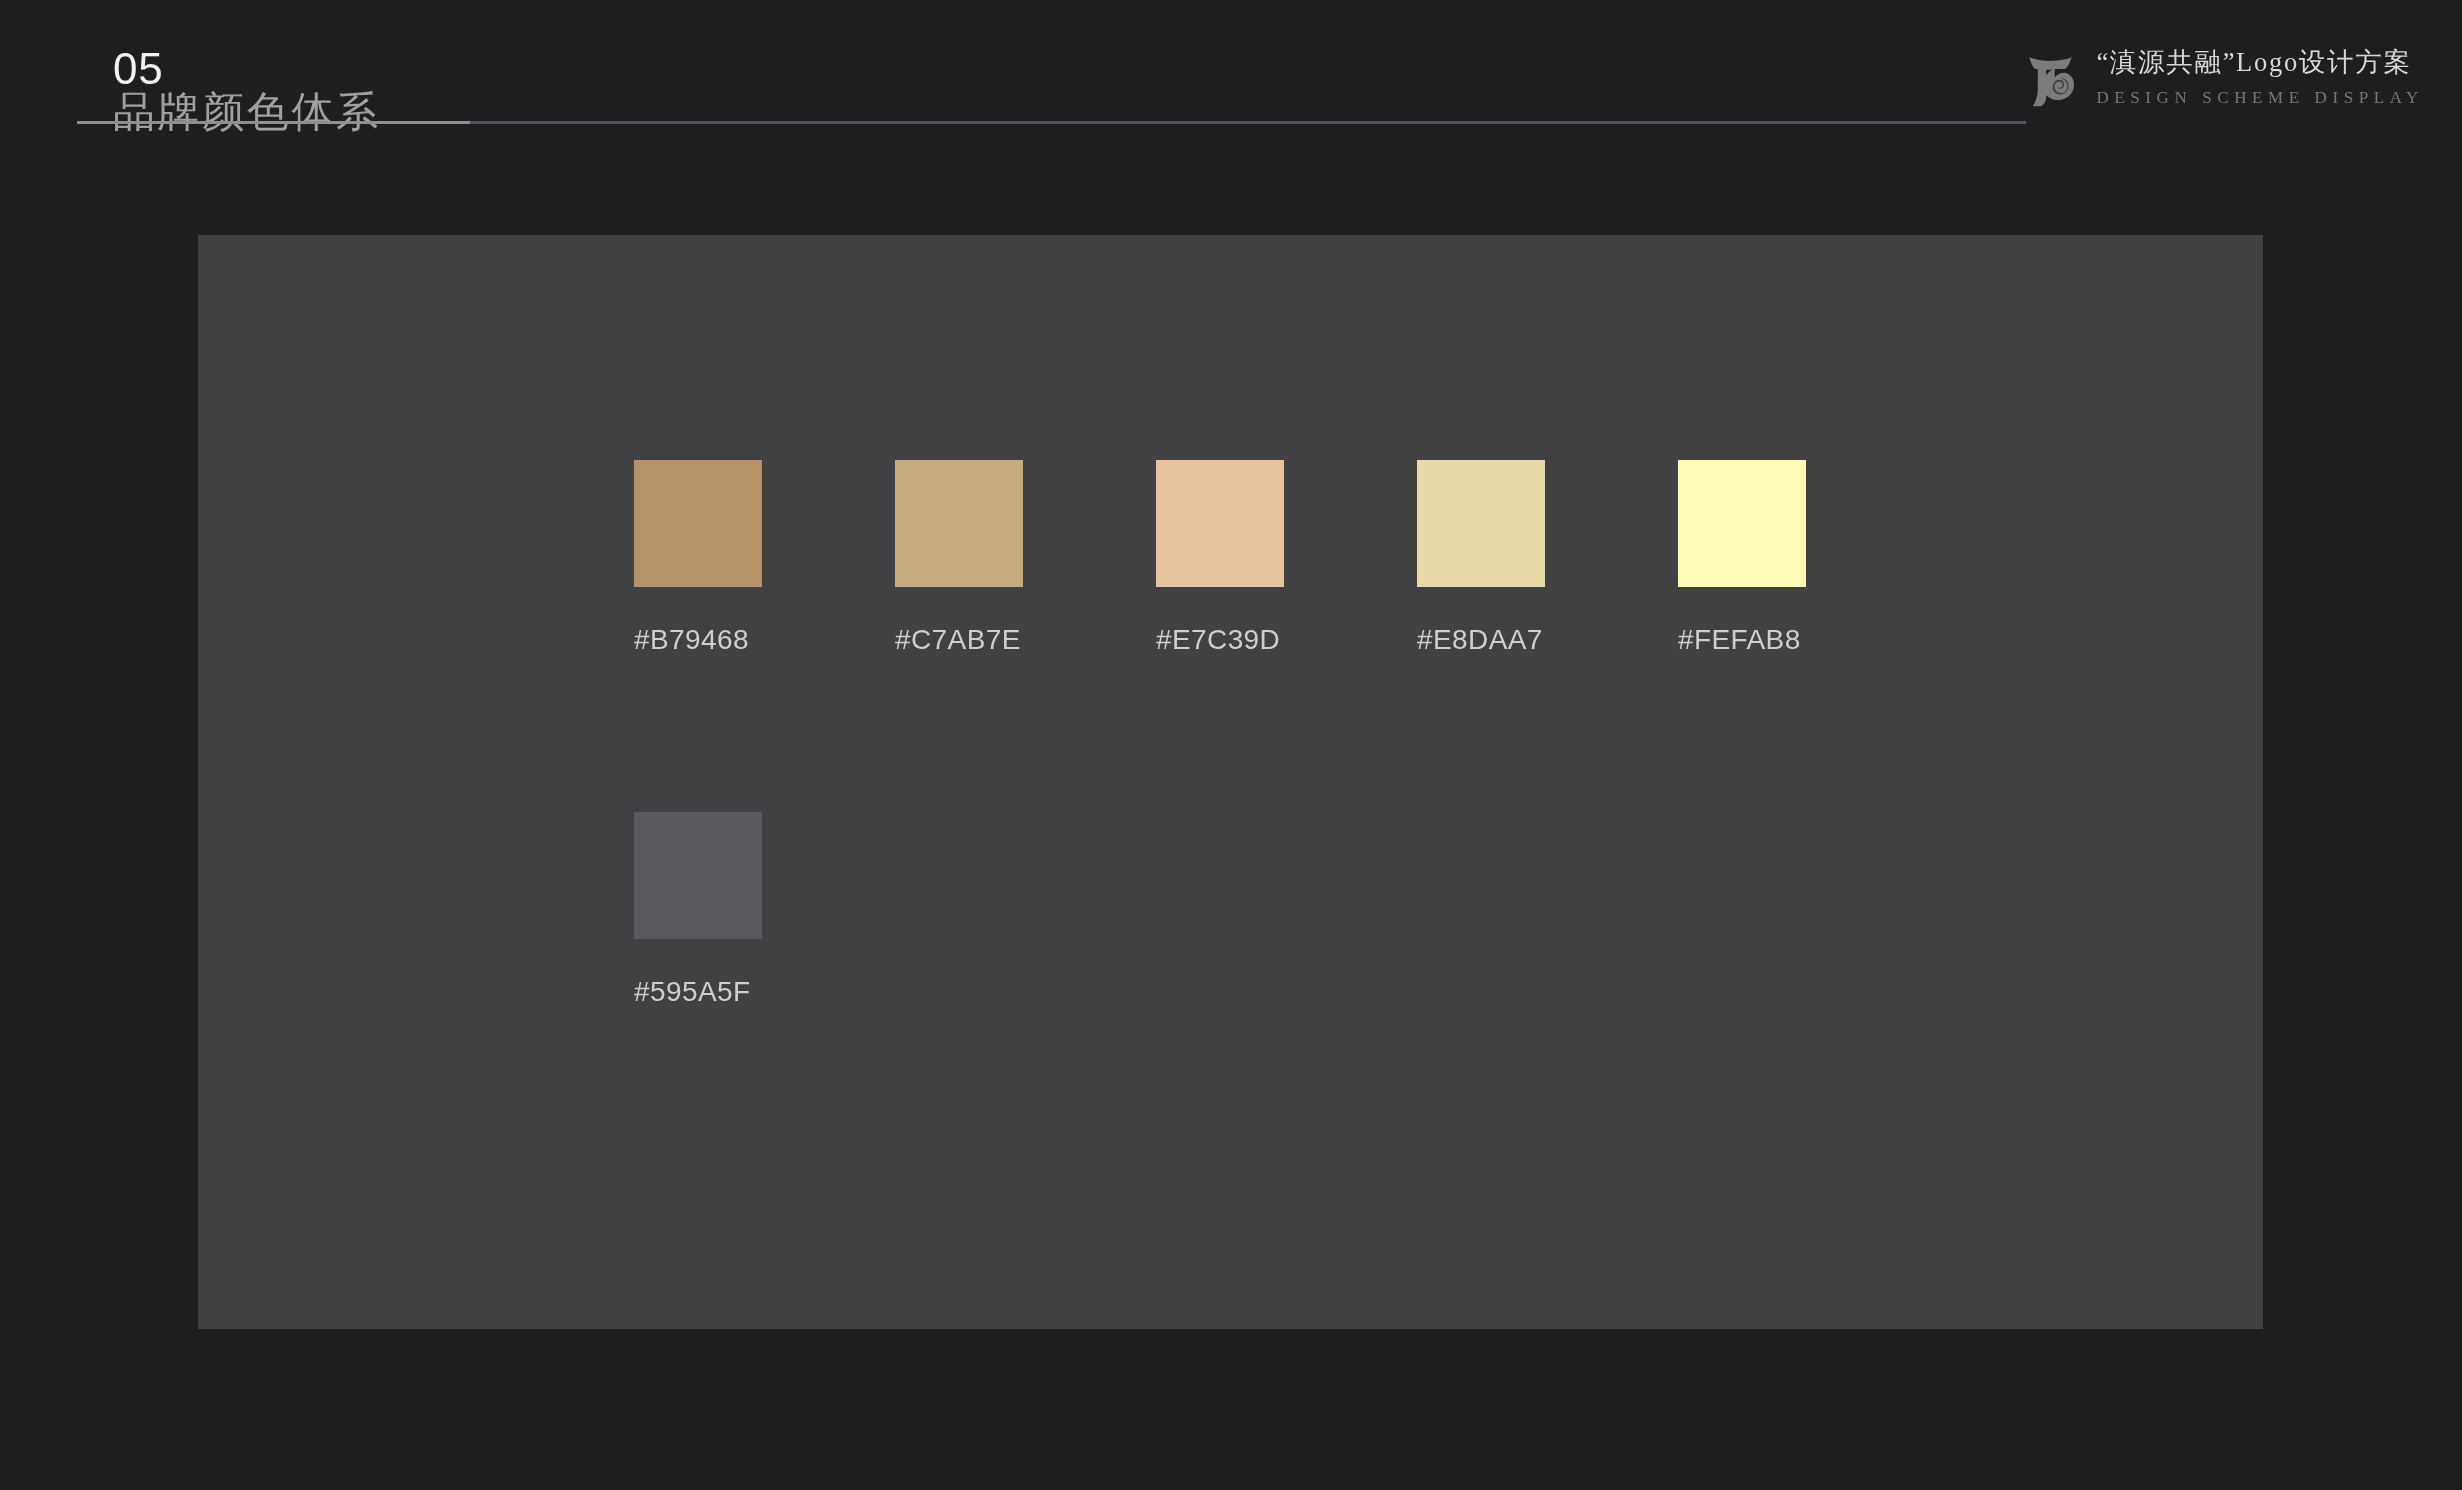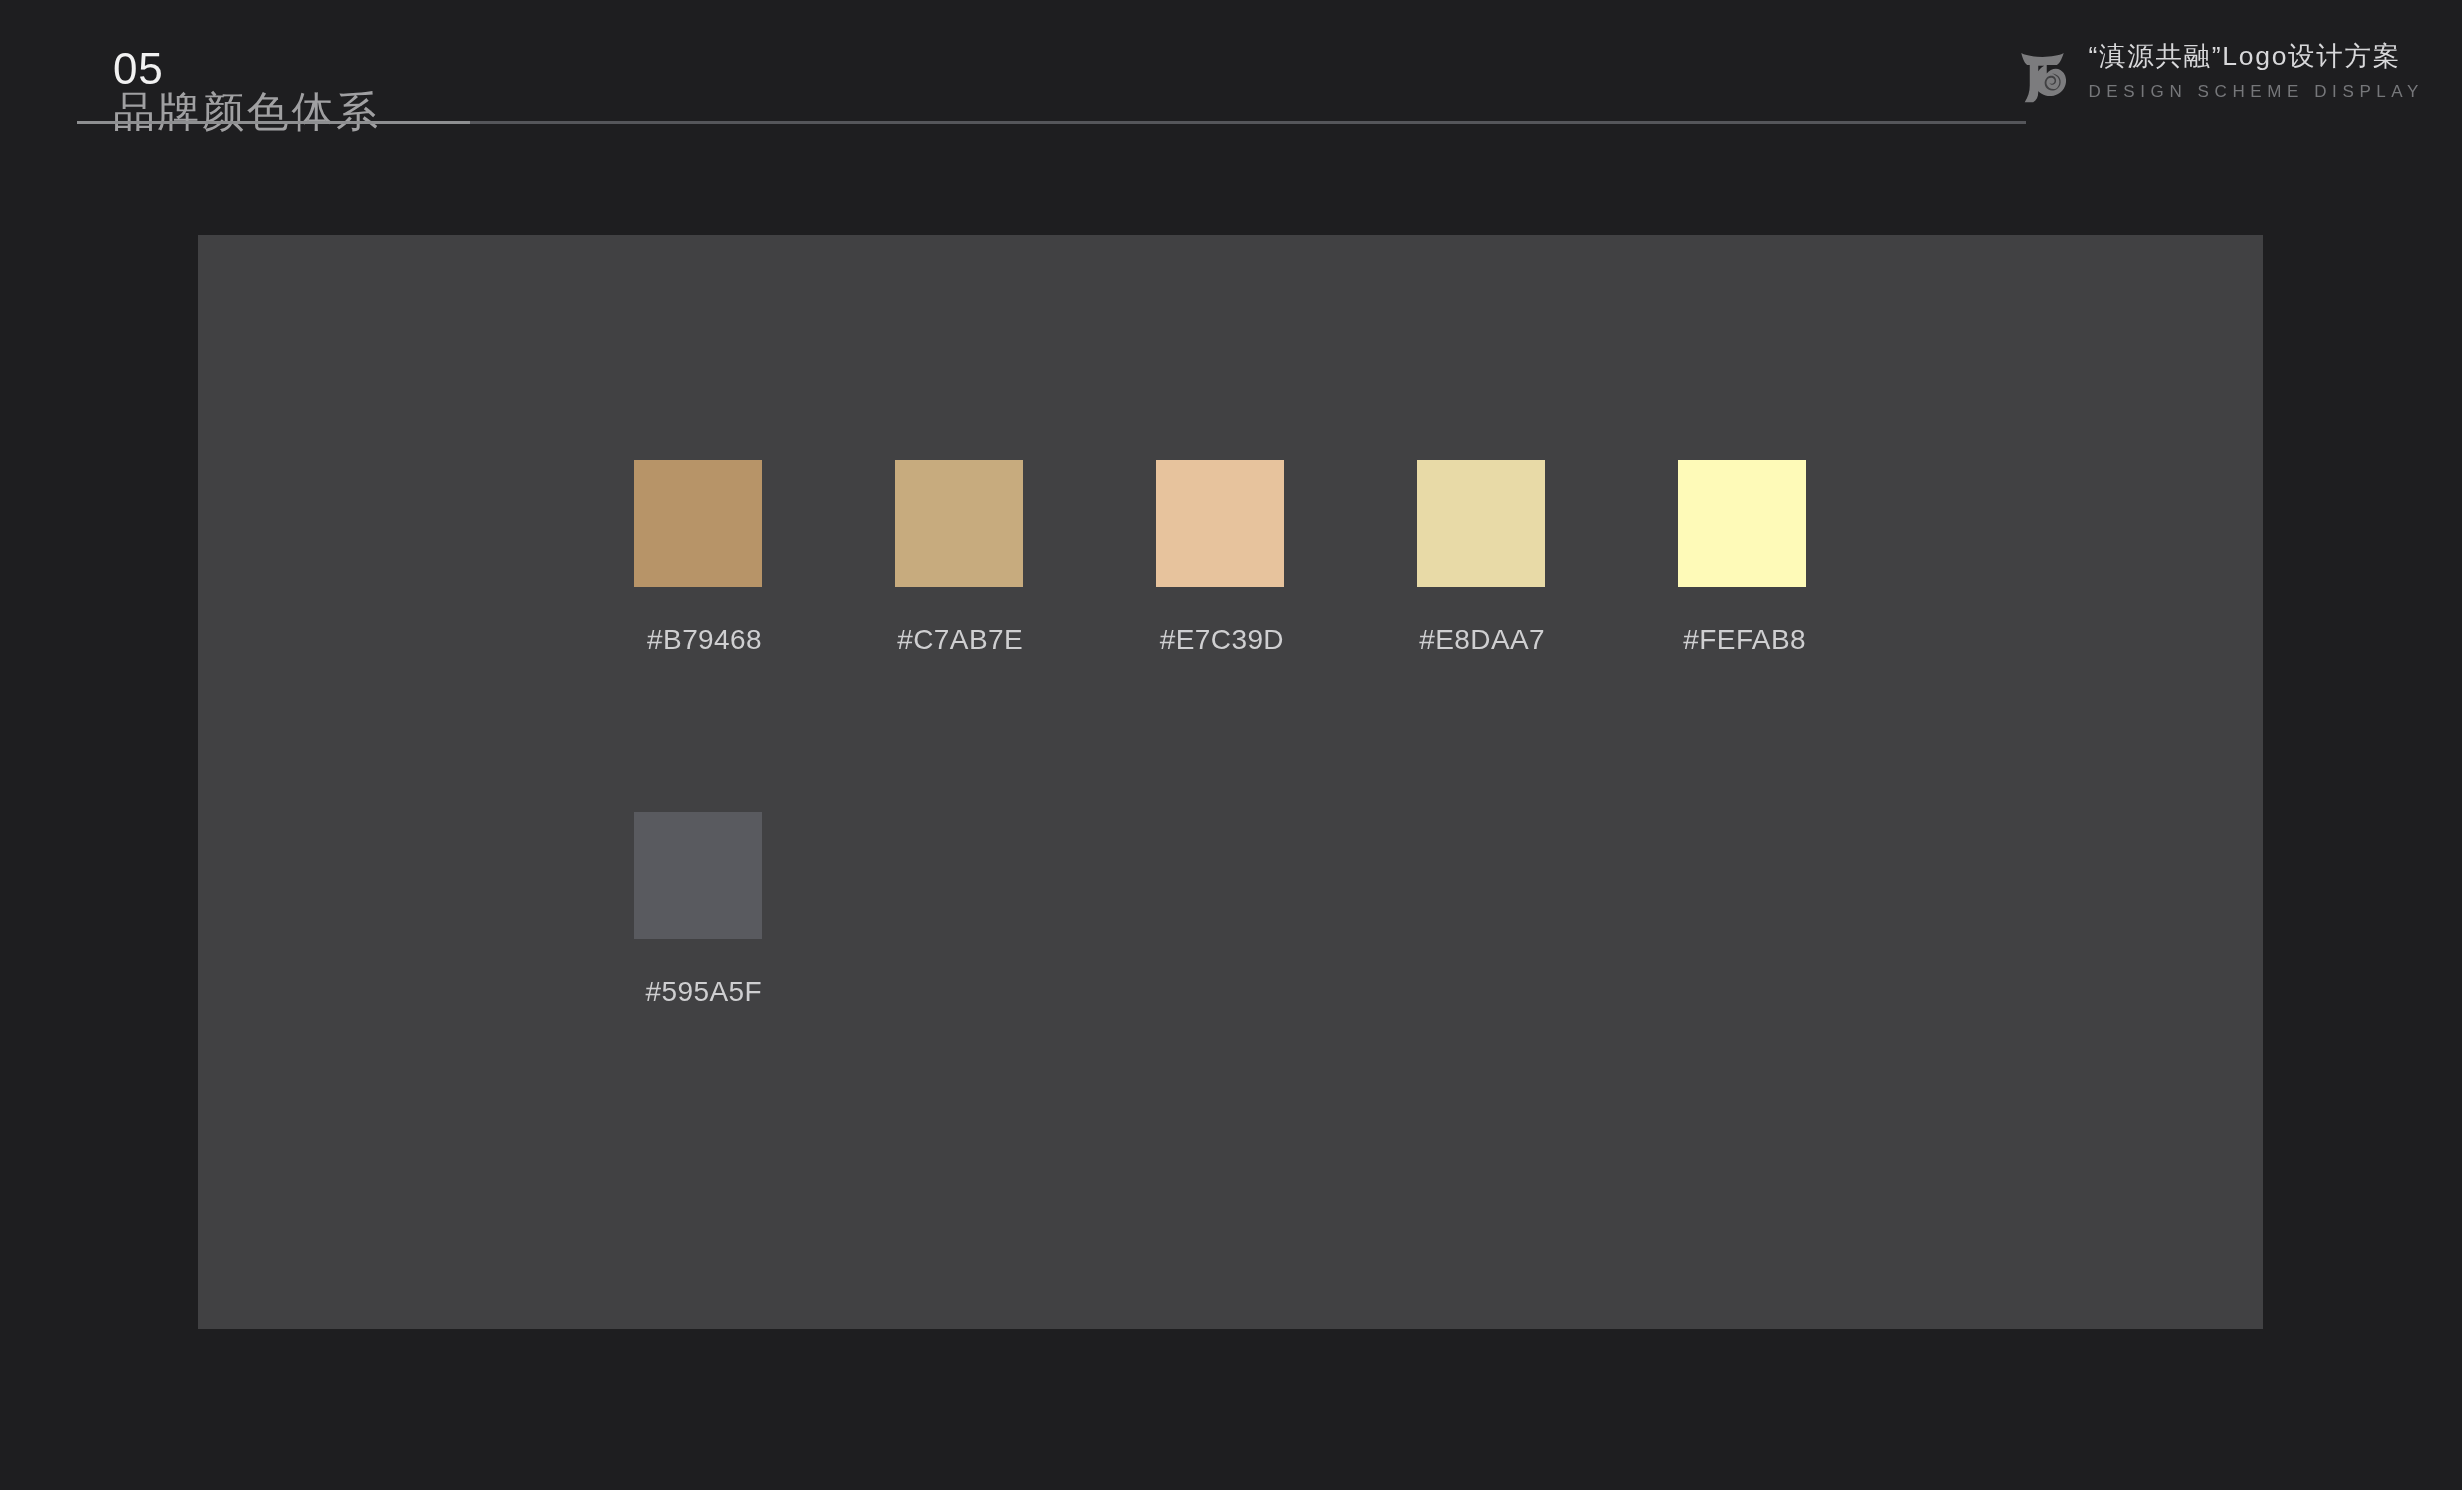--- a/index.html
+++ b/index.html
@@ -53,23 +53,24 @@
     left: 77px;
     top: 121px;
     width: 1949px;
     height: 2.6px;
     background: linear-gradient(to right, #8e8f91 0px, #8e8f91 393px, #55565a 393px, #55565a 100%);
   }
 
   .header-right {
     position: absolute;
     right: 38px;
-    top: 40px;
-    display: flex;
-    align-items: flex-end;
+    top: 46px;
+    display: flex;
+    align-items: center;
+    font-family: Liberation Serif, serif;
   }
   .brand-mark {
     width: 53px;
     height: 56px;
     margin-right: 19px;
     margin-top: 5.1px;
     flex: 0 0 auto;
   }
   .brand-mark svg { display: block; }
   .brand-text { display: flex; flex-direction: column; align-items: flex-start; }
@@ -109,21 +110,21 @@
     display: flex;
     align-items: flex-start;
   }
   .swatch-row + .swatch-row { margin-top: 156px; }
 
   .swatch-cell {
     width: 128px;
     flex: 0 0 128px;
     display: flex;
     flex-direction: column;
-    align-items: flex-end;
+    align-items: flex-start;
   }
   .swatch-cell + .swatch-cell { margin-left: 133px; }
 
   .swatch-chip {
     width: 128px;
     height: 127px;
   }
   .swatch-label {
     margin-top: 37px;
     font-size: 28px;

